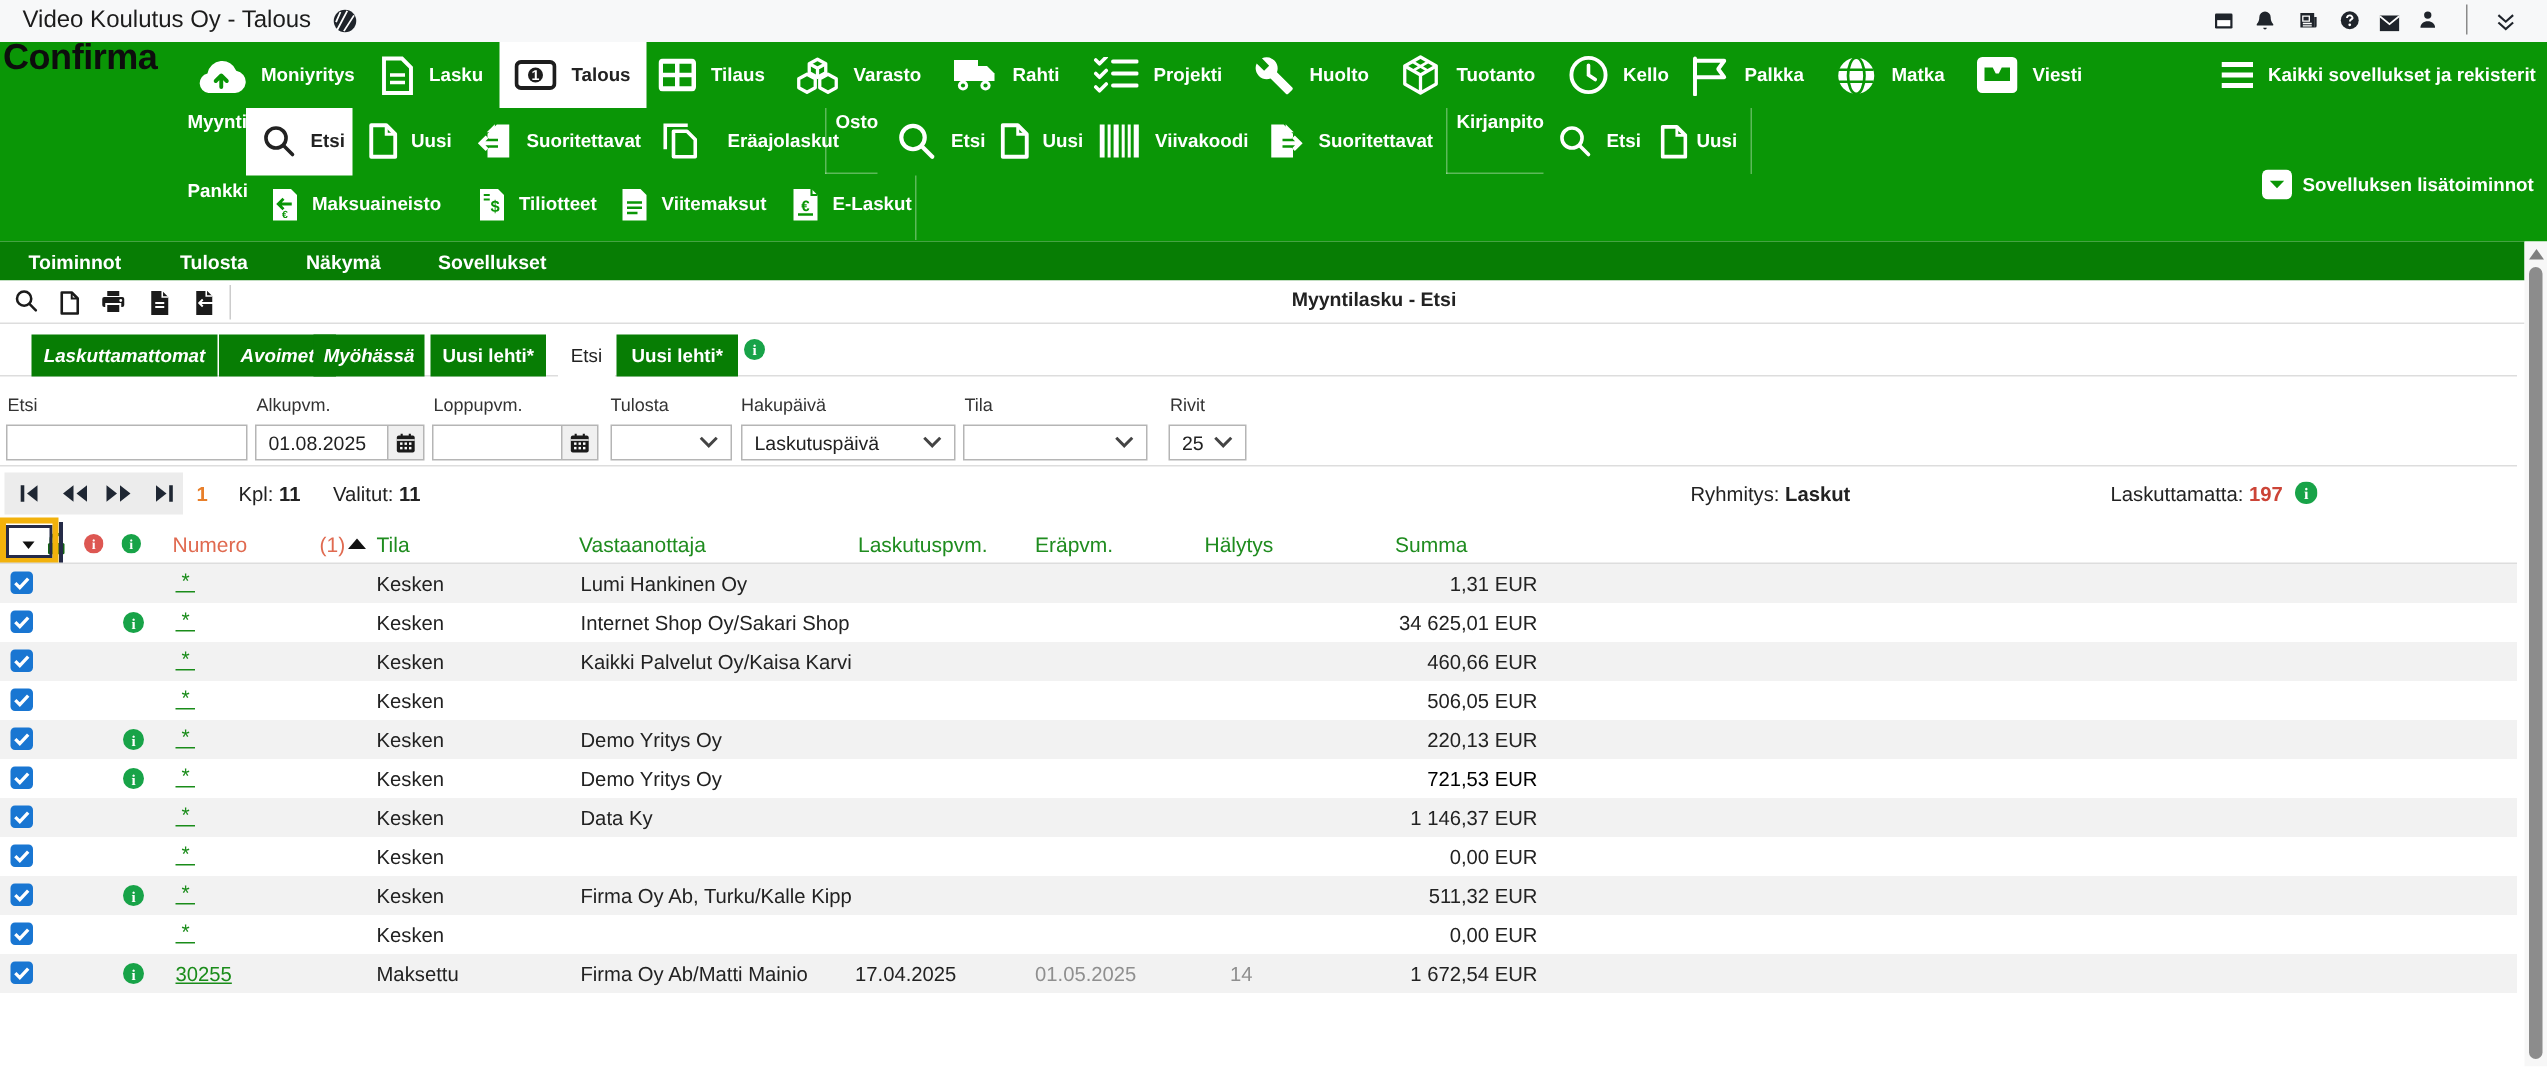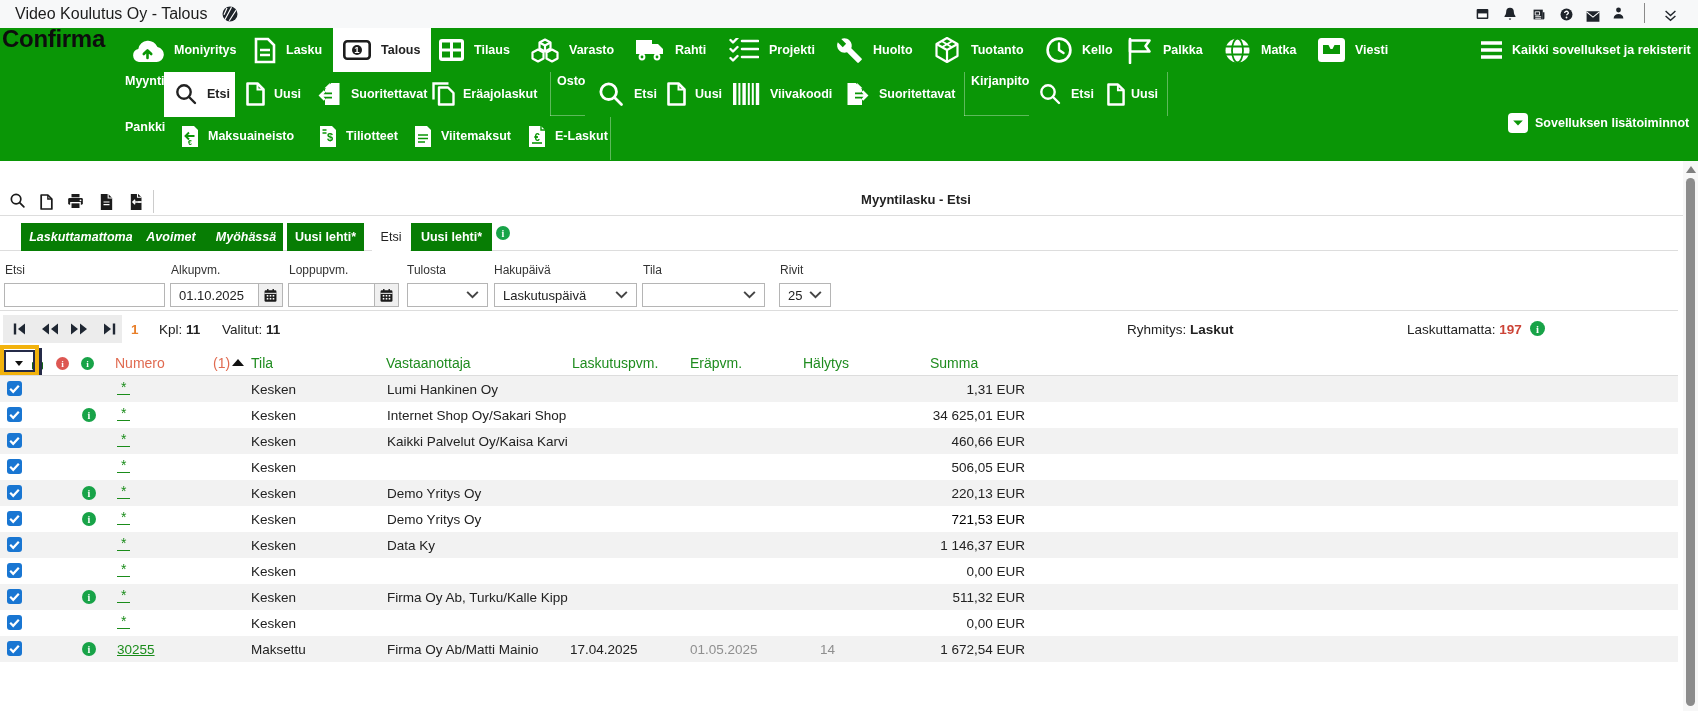--- a/index.html
+++ b/index.html
@@ -214,21 +214,21 @@
       </div>
 <div class="abs nav2" style="left:317px;top:77px">
         <svg width="25" height="24" viewBox="0 0 25 24">
           <path d="M8 7.2L14.2 1h8.3v22H8z" fill="#fff"></path>
           <path d="M12.9 0.9v5.3H7.5z" fill="#fff"></path>
           <path d="M15 13.5H3M7.5 9L3 13.5 7.5 18" stroke="#0a9606" stroke-width="6" fill="none"></path>
           <path d="M15.5 13.5H3.2M7.7 9.2l-4.3 4.3 4.3 4.3" stroke="#fff" stroke-width="2.6" fill="none"></path>
         </svg>
         <span>Suoritettavat</span>
       </div>
-<div class="abs nav2" style="left:432px;top:77px;gap:8px">
+<div class="abs nav2" style="left:442px;top:77px;gap:20px">
         <svg width="23" height="24" viewBox="0 0 23 24">
           <path d="M7 5.5h9l5.5 5.5v11.5H7z" fill="none" stroke="#fff" stroke-width="2.4" stroke-linejoin="round"></path>
           <path d="M16.5 1.5H1.5v16" fill="none" stroke="#fff" stroke-width="2.4"></path>
         </svg>
         <span>Eräajolaskut</span>
       </div>
 <div class="abs gline" style="left:550px;top:72px;width:1px;height:44px"></div>
 <div class="abs gline" style="left:550px;top:115px;width:35px;height:1px"></div>
 <div class="abs glabel" style="left:557px;top:74px">Osto</div>
 <div class="abs nav2" style="left:597px;top:77px">
@@ -324,20 +324,26 @@
           <path d="M13 1v4h4" fill="none" stroke="#0a9606" stroke-width="1.4"></path>
           <text x="9" y="15.5" font-size="10" font-weight="bold" fill="#0a9606" text-anchor="middle" font-family="Liberation Sans">€</text>
           <path d="M4 18h10" stroke="#0a9606" stroke-width="1.6"></path>
         </svg>
         <span>E-Laskut</span>
       </div>
 <div class="abs gline" style="left:610px;top:117px;width:1px;height:43px"></div>
 </div>
 <div id="nav3"></div>
 
+<div class="abs menubar">
+      <span style="left:19px">Toiminnot</span>
+      <span style="left:120px">Tulosta</span>
+      <span style="left:204px">Näkymä</span>
+      <span style="left:292px">Sovellukset</span>
+    </div>
 
 <div class="abs toolbar"></div>
 <div id="toolicons">
 <div class="abs tico" style="left:9px;top:192px"><svg width="17" height="17" viewBox="0 0 24 24">
           <circle cx="10" cy="10" r="6.7" fill="none" stroke="#1b1b1b" stroke-width="2.4"></circle>
           <path d="M15 15l6 6" stroke="#1b1b1b" stroke-width="2.4" stroke-linecap="round"></path>
         </svg></div>
 <div class="abs tico" style="left:40px;top:194px"><svg width="13" height="16" viewBox="0 0 19 24">
           <path d="M1.5 1.5h10l6 6v15h-16z" fill="none" stroke="#1b1b1b" stroke-width="2.6" stroke-linejoin="round"></path>
           <path d="M11.5 1.5v6h6" fill="none" stroke="#1b1b1b" stroke-width="2"></path>
@@ -359,41 +365,41 @@
           <path d="M8 12h12M11.5 8.5L8 12l3.5 3.5" stroke="#fff" stroke-width="2" fill="none"></path>
           <path d="M16 12h8" stroke="#fff" stroke-width="2" transform="translate(0,0)"></path>
         </svg></div>
 </div>
 <div class="abs" style="left:153px;top:190px;width:1px;height:23px;background:#ccc"></div>
 <div class="abs" style="left:790px;top:192px;width:252px;text-align:center;font-size:13px;font-weight:700;color:#222">Myyntilasku - Etsi</div>
 
 <div class="abs tabline" style="left:0;width:372px"></div>
 <div class="abs tabline" style="left:410px;width:1268px"></div>
 <div class="tab tabi" style="left:21px;width:124px">Laskuttamattomat</div>
-<div class="tab tabi" style="left:132px;width:78px">Avoimet</div>
+<div class="tab tabi" style="left:146px;width:78px">Avoimet</div>
 <div class="tab tabi" style="left:209px;width:74px">Myöhässä</div>
 <div class="tab" style="left:287px;width:77px">Uusi lehti*</div>
 <div class="tab" style="left:372px;width:38px;background:#fff;color:#222;font-weight:400">Etsi</div>
 <div class="tab" style="left:411px;width:81px">Uusi lehti*</div>
 <div class="abs" style="left:496px;top:226px"><svg width="14" height="14" viewBox="0 0 14 14">
         <circle cx="7" cy="7" r="7" fill="#18a348"></circle>
         <text x="7" y="10.5" font-size="10" font-weight="bold" font-family="Liberation Serif" fill="#fff" text-anchor="middle">i</text>
       </svg></div>
 
 <div id="filters">
 <div class="flabel" style="left:5px">Etsi</div>
 <div class="flabel" style="left:171px">Alkupvm.</div>
 <div class="flabel" style="left:289px">Loppupvm.</div>
 <div class="flabel" style="left:407px">Tulosta</div>
 <div class="flabel" style="left:494px">Hakupäivä</div>
 <div class="flabel" style="left:643px">Tila</div>
 <div class="flabel" style="left:780px">Rivit</div>
 <div class="finput" style="left:4px;width:161px"></div>
 <div class="finput" style="left:170px;width:113px">
-        <span style="position:absolute;left:8px;top:4px">01.10.2025</span>
+        <span style="position:absolute;left:8px;top:4px">01.08.2025</span>
         <span class="fbtn">
           <svg width="13" height="13" viewBox="0 0 24 24">
             <path d="M7 0v4M17 0v4" stroke="#1b1b1b" stroke-width="2.6"></path>
             <rect x="1" y="2.5" width="22" height="21" rx="2.5" fill="#1b1b1b"></rect>
             <path d="M1 8h22" stroke="#fff" stroke-width="1.8"></path>
             <g fill="#fff">
               <rect x="5" y="11" width="3" height="3"></rect>
               <rect x="10.5" y="11" width="3" height="3"></rect>
               <rect x="16" y="11" width="3" height="3"></rect>
               <rect x="5" y="16.5" width="3" height="3"></rect>

